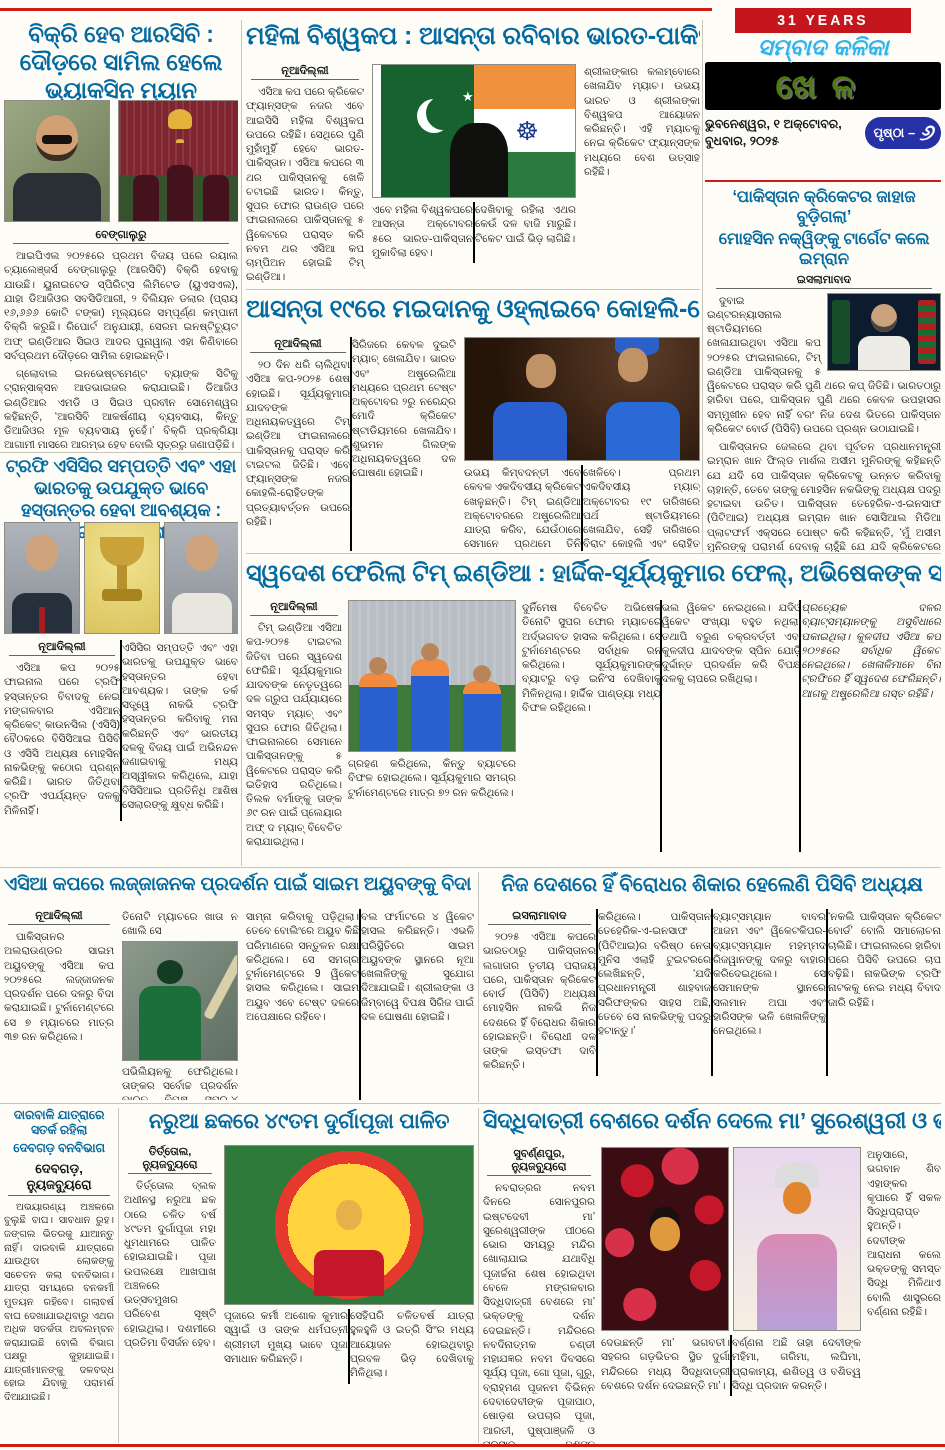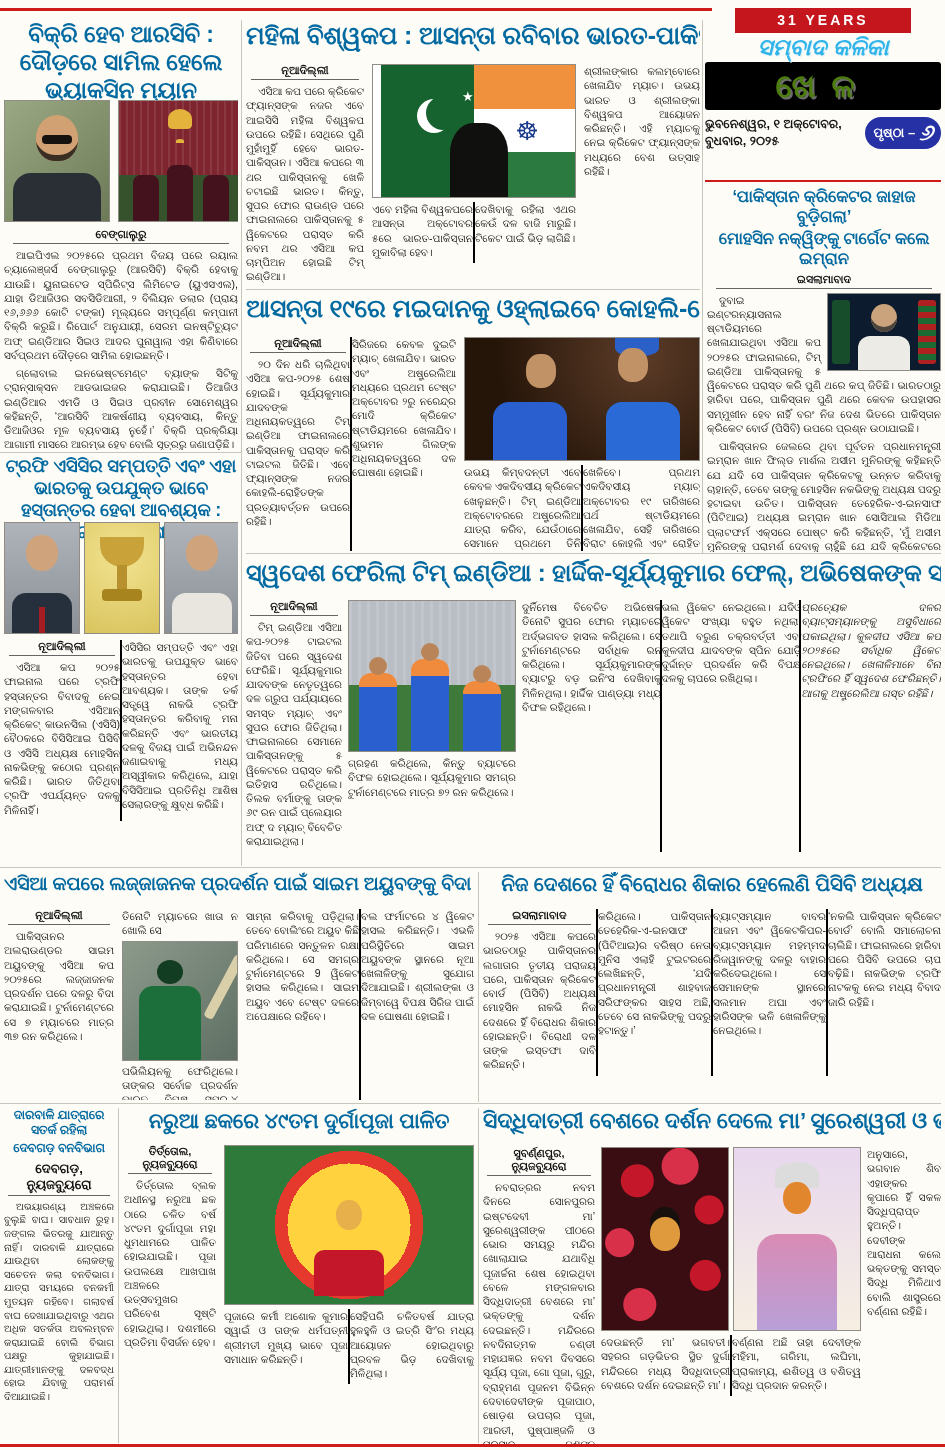--- a/index.html
+++ b/index.html
@@ -355,21 +355,21 @@
       <div class="col" style="width:92px;">
         <span class="dl">ତିର୍ତ୍ତୋଲ, ନ୍ୟୁଜବ୍ୟୁରୋ</span>
         <p class="bd ind">ତିର୍ତ୍ତୋଲ ବ୍ଲକ ଅଧୀନସ୍ଥ ନରୁଆ ଛକ ଠାରେ ଚଳିତ ବର୍ଷ ୪୯ତମ ଦୁର୍ଗାପୂଜା ମହା ଧୁମଧାମରେ ପାଳିତ ହୋଇଯାଇଛି। ପୂଜା ଉପଲକ୍ଷେ ଆଖପାଖ ଅଞ୍ଚଳରେ ଉତ୍ସବମୁଖର ପରିବେଶ ସୃଷ୍ଟି ହୋଇଥିଲା। ଦଶମୀରେ ପ୍ରତିମା ବିସର୍ଜନ ହେବ।</p>
       </div>
       <div style="flex:1;min-width:0;">
         <div class="photo p-durga" style="width:100%;height:160px;box-sizing:border-box;">
           <div class="halo"></div>
             <div class="face"></div>
             <div class="drape"></div>
         </div>
-        <div class="row" style="margin-top:4px;">
+        <div class="row" style="margin-top:4px;font-family:Liberation Serif, serif;">
           <div class="col" style="flex:1;">
               <p class="bd">ପୂଜାରେ କର୍ମୀ ଅଶୋକ କୁମାର ସ୍ୱାଇଁ ଓ ତାଙ୍କ ଧର୍ମପତ୍ନୀ ଶ୍ରୀମତୀ ମୁଖ୍ୟ ଭାବେ ପୂଜା ସମାଧାନ କରିଛନ୍ତି।</p>
             </div>
           <div class="col" style="flex:1;">
               <p class="bd">ସେହିପରି ଚଳିତବର୍ଷ ଯାତ୍ରା ହୁଳହୁଳି ଓ ଇତ୍ରି ସିଂ'ର ମଧ୍ୟ ଆୟୋଜନ ହୋଇଥିବାରୁ ପ୍ରବଳ ଭିଡ଼ ଦେଖିବାକୁ ମିଳିଥିଲା।</p>
             </div>
         </div>
       </div>
     </div>
   </div>

